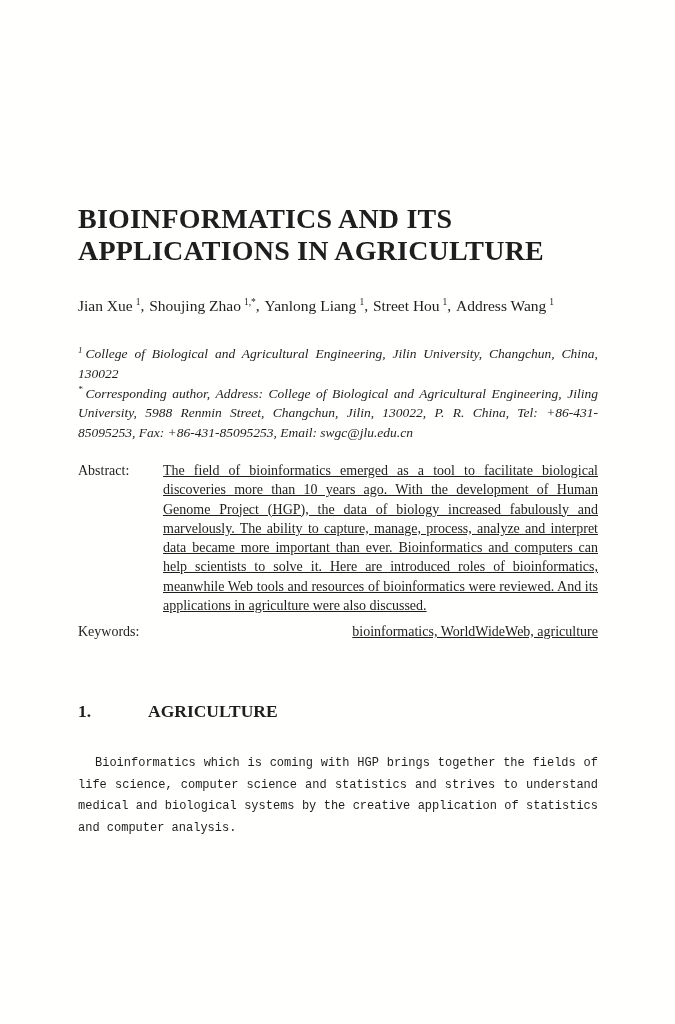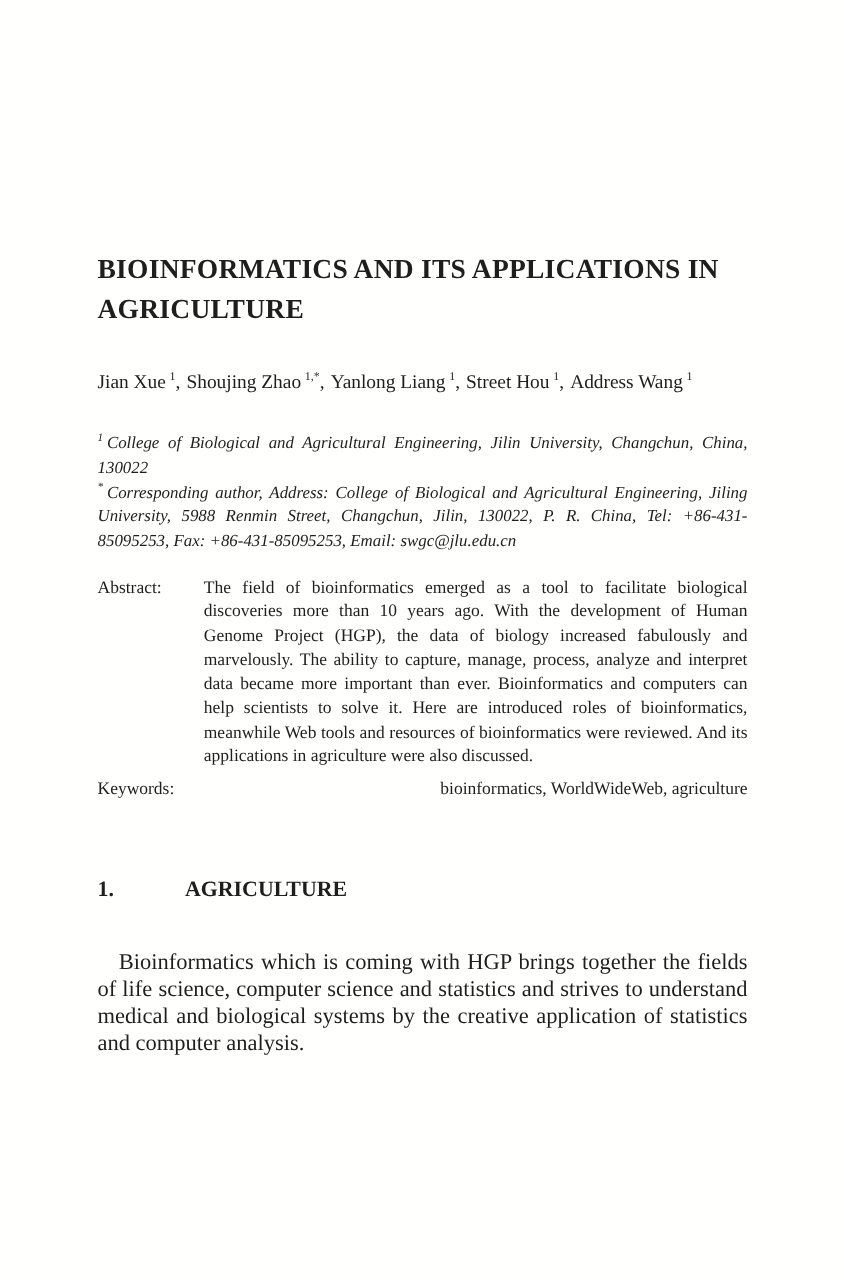--- a/index.html
+++ b/index.html
@@ -20,21 +20,21 @@
     inset: 0;
     background: #fffffe;
   }
   .block {
     position: absolute;
     left: 78px;
     right: 77px;
   }
   .paper-title {
     top: 184px;
-    font-size: 22px;
+    font-size: 28px;
     font-weight: bold;
     line-height: 32px;
     letter-spacing: 0.2px;
     text-align: left;
   }
   .authors {
     top: 294px;
     font-size: 15.5px;
     line-height: 23px;
     text-align: justify;
@@ -73,41 +73,43 @@
   .keywords-row {
     top: 622px;
   }
   .row-label {
     flex: 0 0 85px;
     width: 85px;
   }
   .row-text {
     flex: 1;
     text-align: justify;
+    text-decoration: underline;
   }
   .keywords-row .row-text {
     text-align: right;
   }
   .section-heading {
     top: 699px;
     display: flex;
     font-size: 17.5px;
     font-weight: bold;
     line-height: 24px;
   }
   .section-number {
     flex: 0 0 70px;
     width: 70px;
   }
   .intro-para {
     top: 741px;
-    font-size: 18px;
+    font-size: 12px;
     line-height: 21.5px;
     text-align: justify;
     text-indent: 17px;
+    font-family: Liberation Mono, monospace;
   }
   .footer-citation {
     top: 928px;
     font-size: 12.5px;
     font-weight: bold;
     line-height: 17px;
     text-align: justify;
     letter-spacing: 0.1px;
   }
 </style>

